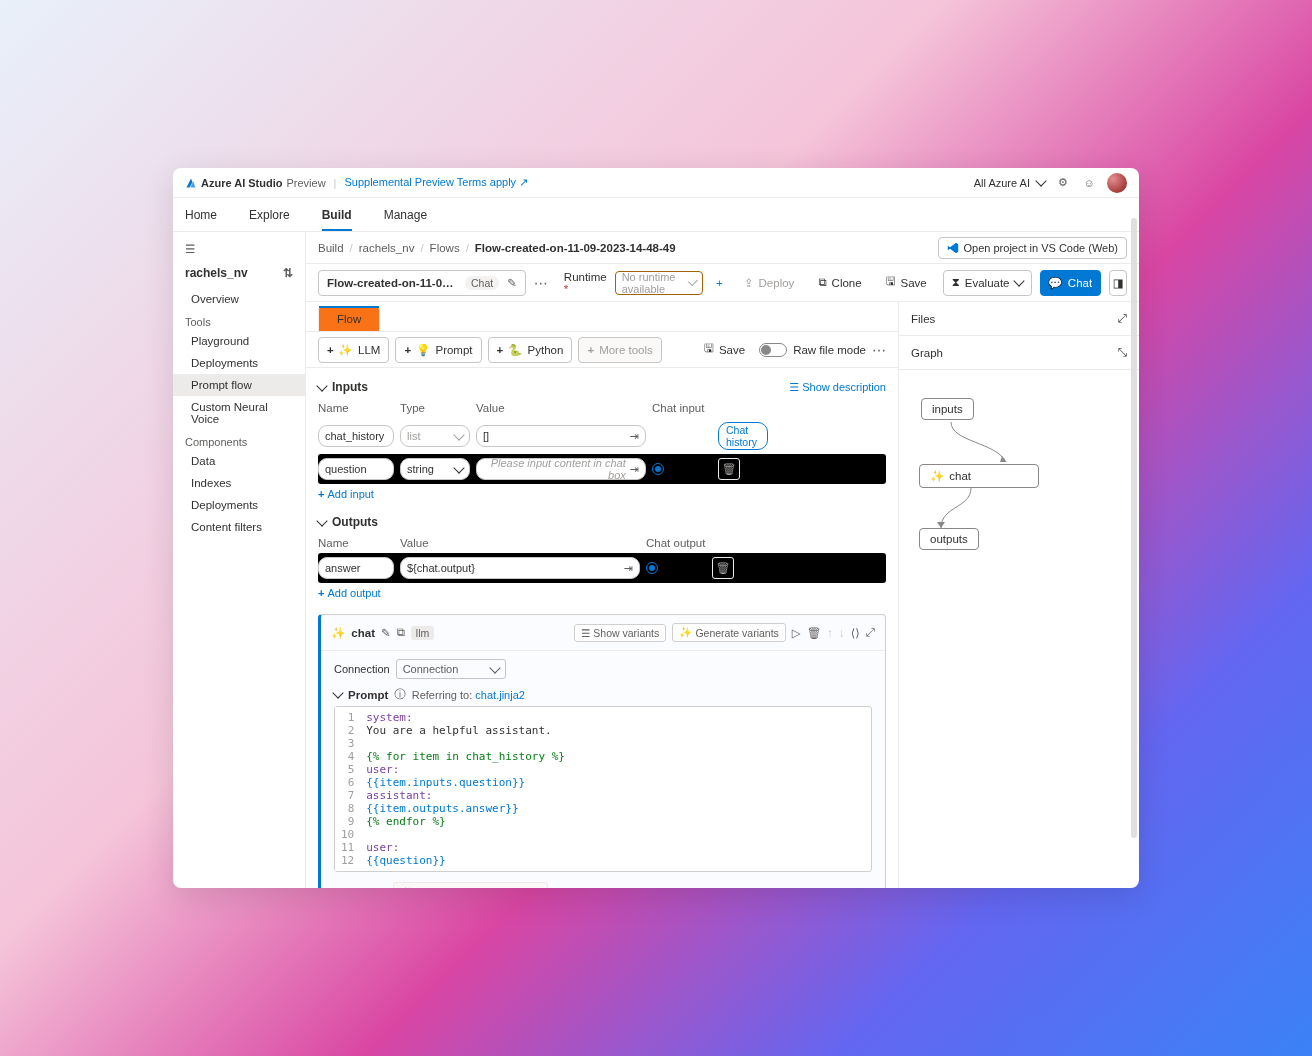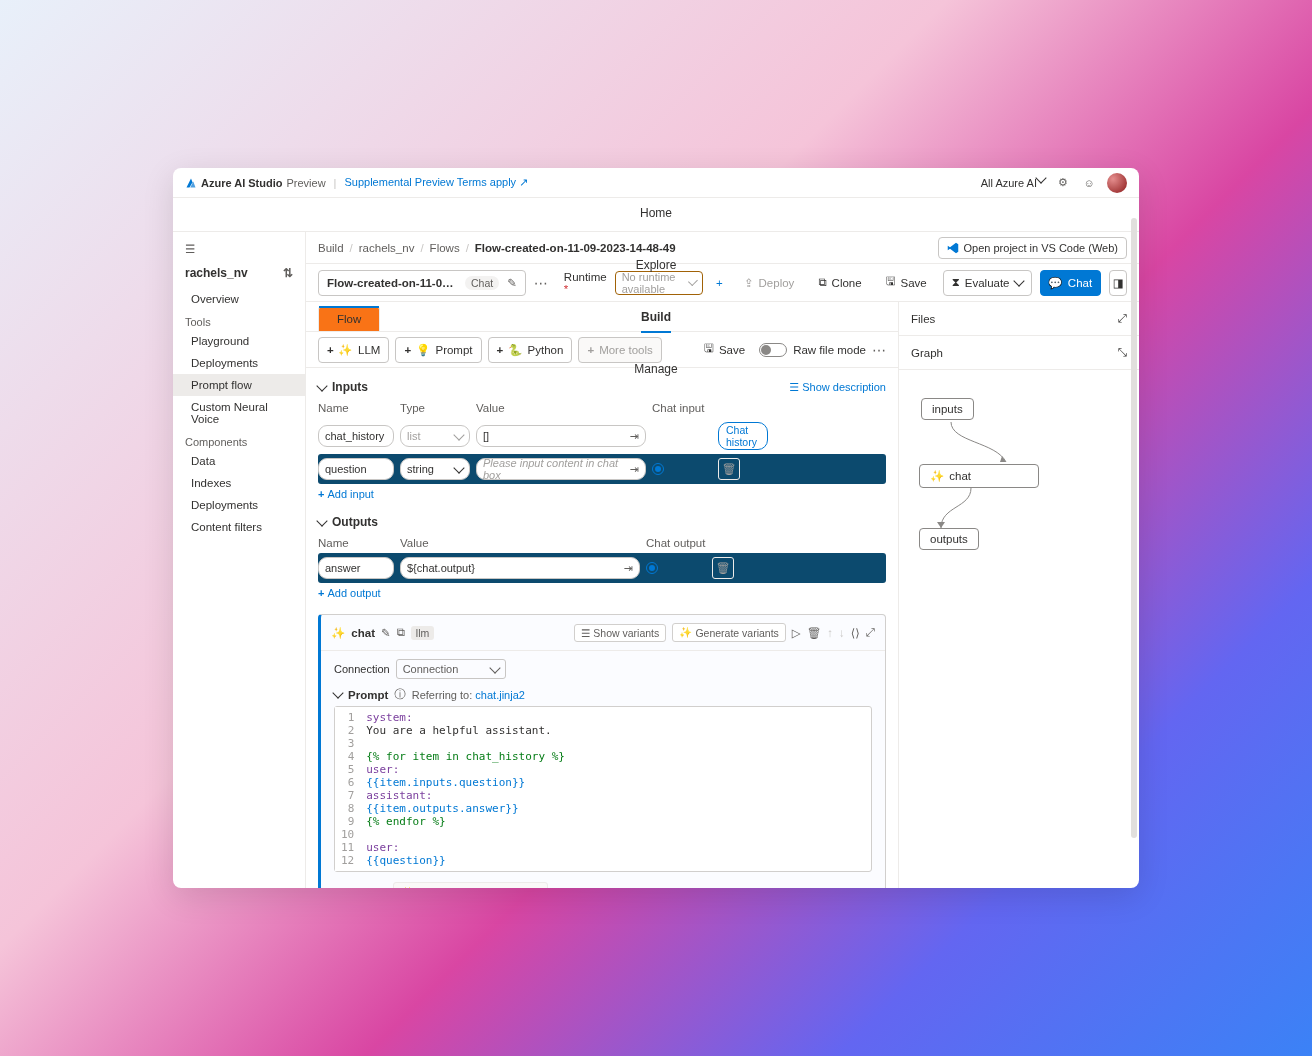--- a/index.html
+++ b/index.html
@@ -32,32 +32,31 @@
     padding: 0 12px;
     border-bottom: 1px solid #edebe9;
     font-size: 11px;
     gap: 8px;
   }
   .top-bar .brand { display: flex; align-items: center; gap: 4px; font-weight: 600; }
   .top-bar .preview-label { color: #605e5c; font-weight: 400; }
   .top-bar .divider { color: #c8c6c4; }
   .top-bar .supp-link { color: #0078d4; }
   .top-bar .right { margin-left: auto; display: flex; align-items: center; gap: 10px; }
-  .top-bar .scope { display: flex; gap: 0; }
+  .top-bar .scope { display: flex; align-items: center; gap: 7px; }
   .icon-btn { display: inline-flex; align-items: center; justify-content: center; width: 16px; height: 16px; color: #605e5c; cursor: pointer; }
   .avatar { width: 20px; height: 20px; border-radius: 50%; background: radial-gradient(circle at 30% 30%, #e58e8e, #8b1a1a); }
   .main-nav {
     height: 34px;
     display: flex;
     align-items: center;
     padding: 0 12px;
-    gap: 22px;
+    gap: 32px;
     border-bottom: 1px solid #edebe9;
     font-size: 12px;
-    flex-direction: column;
   }
   .main-nav .tab { padding: 8px 0; cursor: pointer; color: #323130; position: relative; }
   .main-nav .tab.active { font-weight: 600; }
   .main-nav .tab.active::after { content:""; position:absolute; left:0; right:0; bottom:-1px; height:2px; background:#0078d4; }
   .workspace { display: flex; flex: 1; overflow: hidden; }
   .sidebar {
     width: 133px;
     border-right: 1px solid #edebe9;
     padding: 8px 0;
     font-size: 11.5px;
@@ -101,21 +100,21 @@
   .tools-row .toggle { width:28px; height:14px; border:1px solid #8a8886; border-radius:8px; display:inline-flex; align-items:center; padding:1px; cursor:pointer; }
   .tools-row .toggle .knob { width:10px; height:10px; border-radius:50%; background:#8a8886; }
   .flow-scroll { flex:1; overflow-y:auto; padding: 8px 12px 12px; position:relative; }
   .section-hdr { display:flex; align-items:center; gap:6px; font-weight:600; font-size:12px; margin:4px 0 6px; cursor:pointer; }
   .section-hdr .link-right { margin-left:auto; color:#0078d4; font-weight:400; font-size:11px; display:flex; align-items:center; gap:3px; cursor:pointer; }
   .io-table { width:100%; font-size:11.5px; }
   .io-head { display:grid; grid-template-columns: 76px 70px 170px 60px 1fr; gap:6px; color:#605e5c; padding:2px 0 4px; }
   .io-head.out { grid-template-columns: 76px 240px 60px 1fr; }
   .io-row { display:grid; grid-template-columns: 76px 70px 170px 60px 50px; gap:6px; align-items:center; padding:4px 0; border-radius:3px; }
   .io-row.out { grid-template-columns: 76px 240px 60px 50px; }
-  .io-row.highlight { background:#0c4a6e; }
+  .io-row.highlight { background:#000000;text-align:right; }
   .cell-input { border:1px solid #c8c6c4; border-radius:9px; height:22px; padding:0 6px; display:flex; align-items:center; gap:4px; background:#fff; font-size:11px; }
   .cell-input.placeholder { color:#a19f9d; font-style: italic; }
   .cell-input .inj-icon { margin-left:auto; color:#605e5c; }
   .radio { width:12px; height:12px; border:1px solid #0078d4; border-radius:50%; display:inline-flex; align-items:center; justify-content:center; }
   .radio.on::after { content:""; width:6px; height:6px; border-radius:50%; background:#0078d4; }
   .pill { border:1px solid #0078d4; color:#0078d4; border-radius:10px; padding:1px 7px; font-size:10.5px; }
   .add-link { color:#0078d4; font-size:11px; display:inline-flex; align-items:center; gap:3px; margin-top:4px; cursor:pointer; }
   .trash-btn { color:#a19f9d; cursor:pointer; border:1px solid #edebe9; border-radius:3px; width:22px; height:22px; display:flex; align-items:center; justify-content:center; }
   
   .node-panel { border:1px solid #d1cfcd; border-left:3px solid #0078d4; border-radius:4px; margin-top:14px; background:#fbfcff; }

